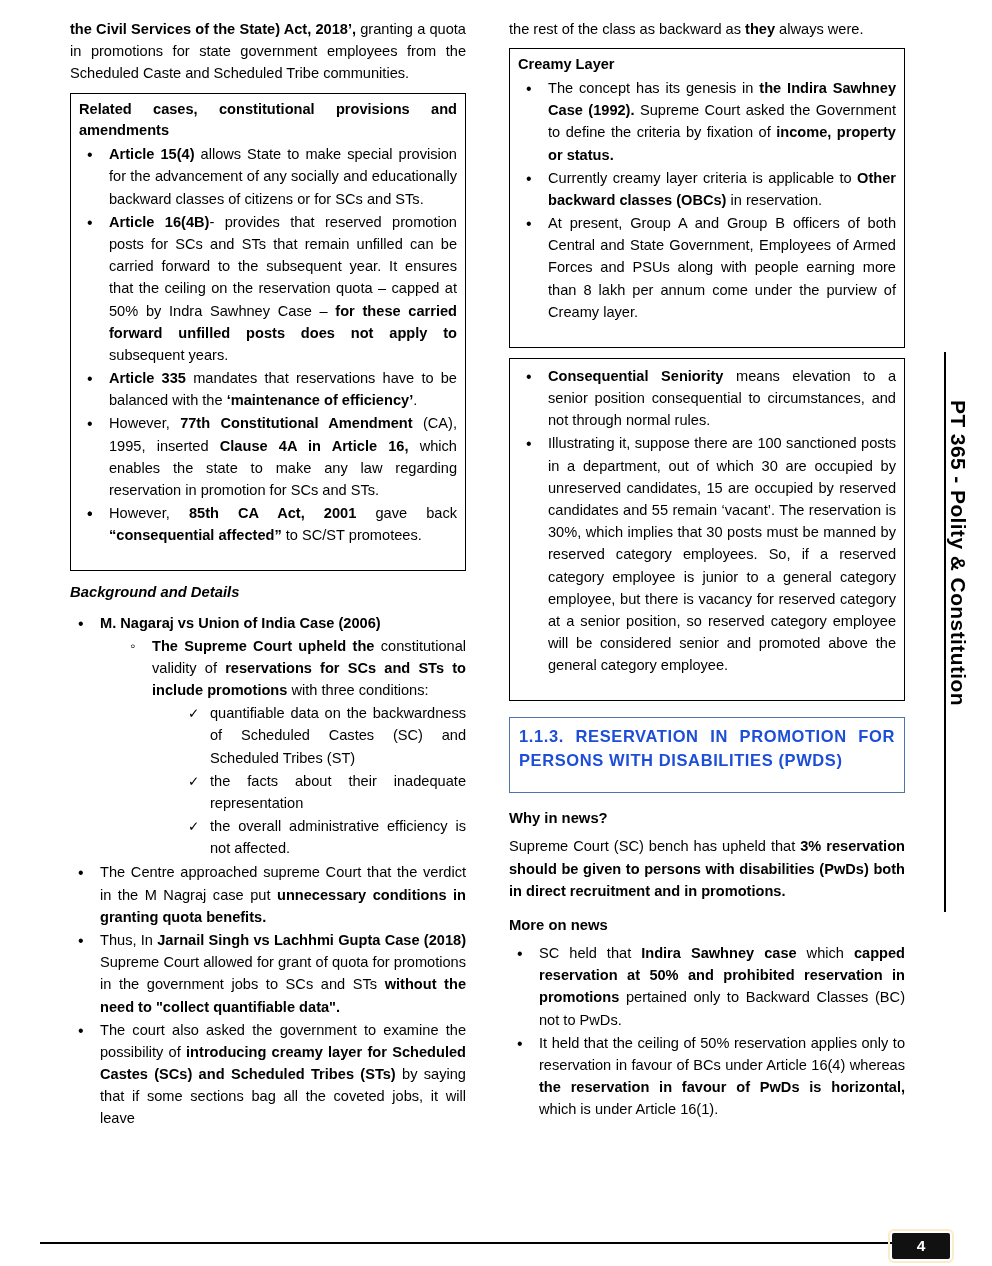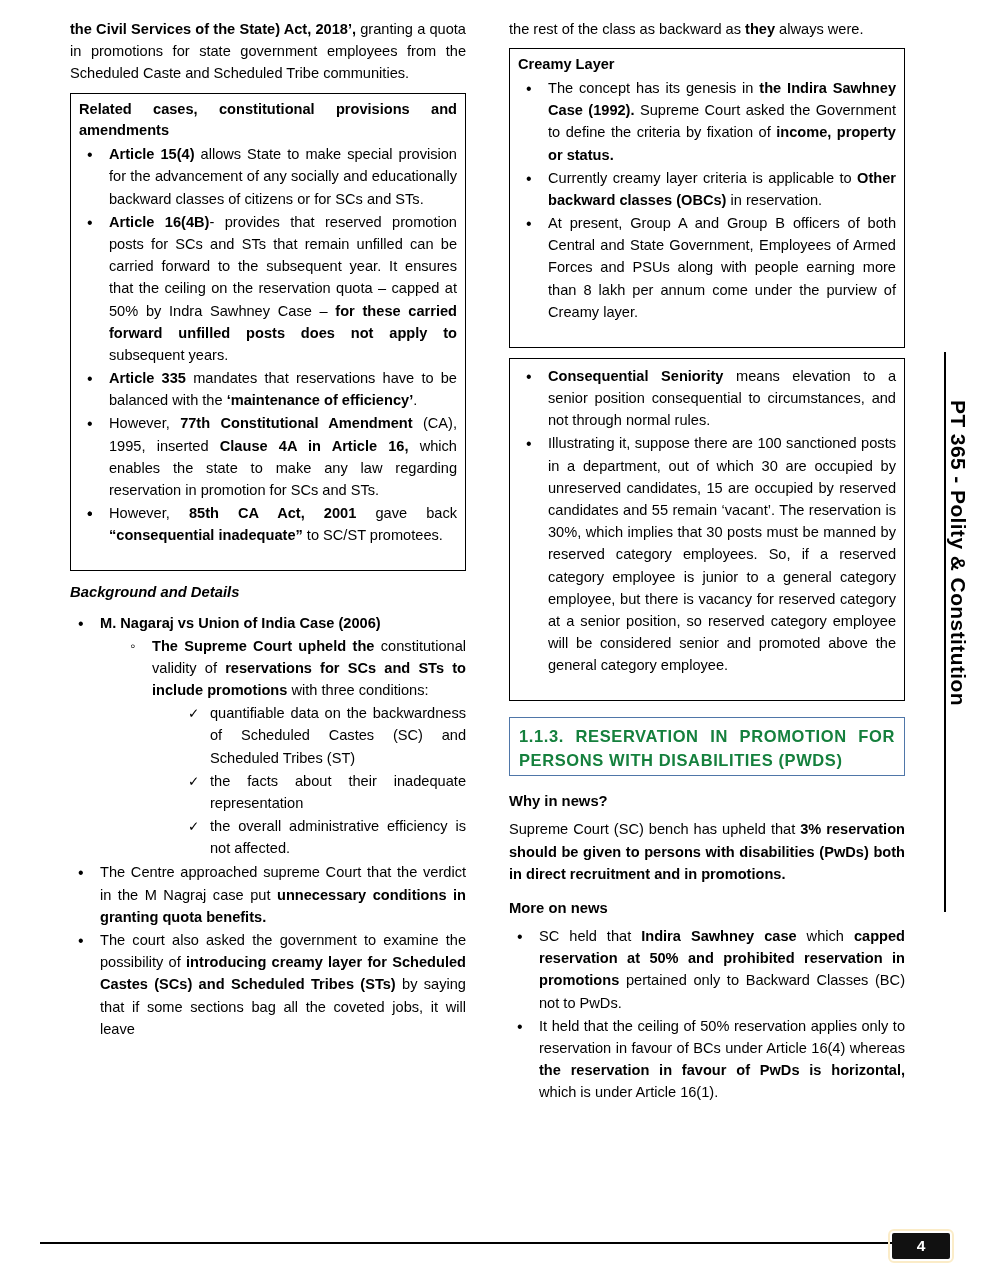--- a/index.html
+++ b/index.html
@@ -91,23 +91,23 @@
   li.disc > .bullet::before  { content: "\2022"; font-size: 16px; }
   li.circ > .bullet::before  { content: "\25E6"; font-size: 15px; }
   li.check > .bullet::before { content: "\2713"; font-size: 13.5px; }
 
   ul.lvl2 { padding-left: 22px; margin-top: 1px; }
   ul.lvl3 { padding-left: 28px; margin-top: 1px; }
 
   
   .section-head {
     border: 1.5px solid #4f76a8;
-    padding: 7px 9px 3px 9px;
+    padding: 7px 9px 20px 9px;
     margin: 16px 0 14px 0;
-    color: #15803d;
+    color: #1d4ed8;
     font-weight: bold;
     font-size: 16.5px;
     line-height: 1.42;
     letter-spacing: 0.6px;
     text-align: justify;
     text-transform: uppercase;
   }
   .section-head .num { text-transform: none; }
 
   
@@ -195,21 +195,21 @@
           </li>
           <li class="disc">
             <span class="bullet"></span>
             <span>However, <b>77th Constitutional Amendment</b> (CA), 1995, inserted <b>Clause 4A in Article 16,</b> which enables the state to make any law regarding reservation in promotion for SCs and STs.</span>
           </li>
           <li class="disc">
             <span class="bullet"></span>
           </li>
           <li class="disc">
             <span class="bullet"></span>
-            <span>However, <b>85th CA Act, 2001</b> gave back <b>“consequential inadequate”</b> to SC/ST promotees.</span>
+            <span>However, <b>85th CA Act, 2001</b> gave back <b>“consequential affected”</b> to SC/ST promotees.</span>
           </li>
         </ul>
       </div>
 
       <p class="subhead tight">Background and Details</p>
 
       <ul>
         <li class="disc">
           <span class="bullet"></span>
           <span><b>M. Nagaraj vs Union of India Case (2006)</b></span>
@@ -233,20 +233,24 @@
               </ul>
             </li>
           </ul>
         </li>
         <li class="disc">
           <span class="bullet"></span>
           <span>The Centre approached supreme Court that the verdict in the M Nagraj case put <b>unnecessary conditions in granting quota benefits.</b></span>
         </li>
         <li class="disc">
           <span class="bullet"></span>
+          <span>Thus, In <b>Jarnail Singh vs Lachhmi Gupta Case (2018)</b> Supreme Court allowed for grant of quota for promotions in the government jobs to SCs and STs <b>without the need to "collect quantifiable data".</b></span>
+        </li>
+        <li class="disc">
+          <span class="bullet"></span>
           <span>The court also asked the government to examine the possibility of <b>introducing creamy layer for Scheduled Castes (SCs) and Scheduled Tribes (STs)</b> by saying that if some sections bag all the coveted jobs, it will leave</span>
         </li>
       </ul>
 
     </div>
 
     <div class="col">
 
       <p class="para">
         the rest of the class as backward as <b>they</b> always were.

